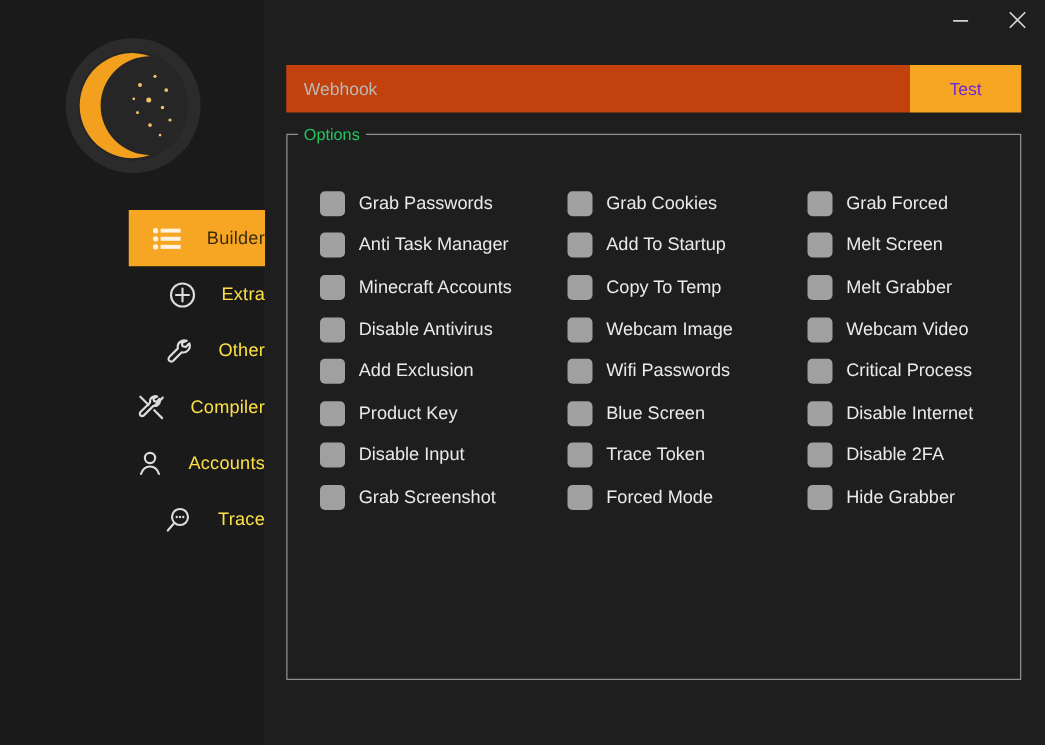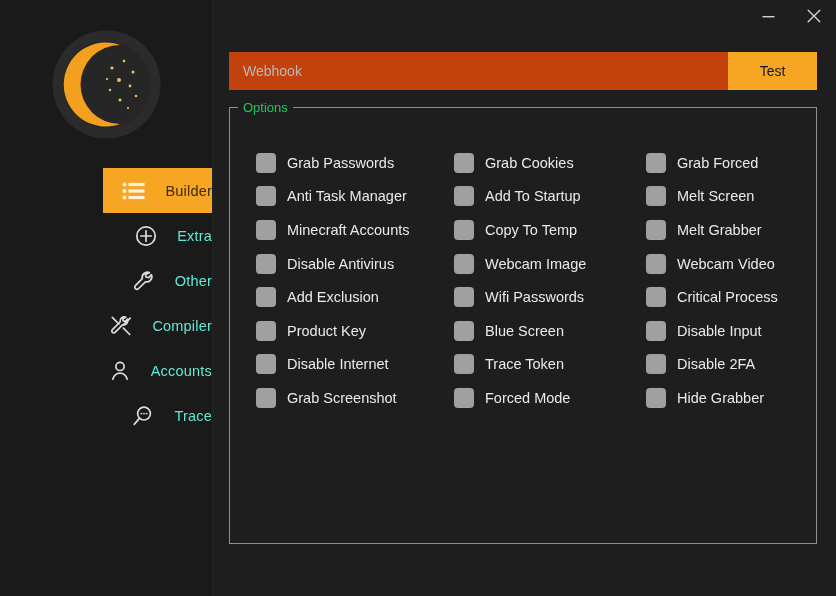--- a/index.html
+++ b/index.html
@@ -31,21 +31,21 @@
     display:flex; align-items:center;
     color:#cfcfcf;
     cursor:pointer;
     position:relative;
   }
   .nav-item .ico {
     width:62px; flex:0 0 62px;
     display:flex; align-items:center; justify-content:center;
   }
   .nav-item .ico svg { display:block; }
-  .nav-item .lbl { font-size:14.5px; letter-spacing:.2px; color:#5eead4; }
+  .nav-item .lbl { font-size:14.5px; letter-spacing:.2px; color:#fde047; }
   .nav-item.active { background:#f6a623; }
   .nav-item.active .lbl { color:#3d2c08; }
   .nav-item.active .ico svg { stroke:#fdf3e0; fill:#fdf3e0; }
 
   
   .main { flex:1; position:relative; background:#1e1e1e; }
 
   .titlebar {
     position:absolute; top:0; left:0; right:0; height:32px;
     display:flex; justify-content:flex-end; align-items:center;
@@ -69,21 +69,21 @@
     color:#c9c9c9;
     font-family:"Liberation Sans", sans-serif;
     font-size:14px;
     padding:0 14px;
   }
   .webhook::placeholder { color:#b9b9b9; opacity:1; }
   .test-btn {
     width:89px; height:38px;
     background:#f6a623;
     border:none; outline:none;
-    color:#0f172a;
+    color:#6d28d9;
     font-family:"Liberation Sans", sans-serif;
     font-size:14px;
     cursor:pointer;
   }
 
   
   .options {
     position:absolute;
     left:16px; top:100px;
     width:588px; height:444px;
@@ -313,26 +313,26 @@
         <div class="chk-row">
             <span class="box"></span>
             <span class="txt">Product Key</span>
           </div>
         <div class="chk-row">
             <span class="box"></span>
             <span class="txt">Blue Screen</span>
           </div>
         <div class="chk-row">
             <span class="box"></span>
+            <span class="txt">Disable Internet</span>
+          </div>
+
+        <div class="chk-row">
+            <span class="box"></span>
             <span class="txt">Disable Input</span>
-          </div>
-
-        <div class="chk-row">
-            <span class="box"></span>
-            <span class="txt">Disable Internet</span>
           </div>
         <div class="chk-row">
             <span class="box"></span>
             <span class="txt">Trace Token</span>
           </div>
         <div class="chk-row">
             <span class="box"></span>
             <span class="txt">Disable 2FA</span>
           </div>
 

